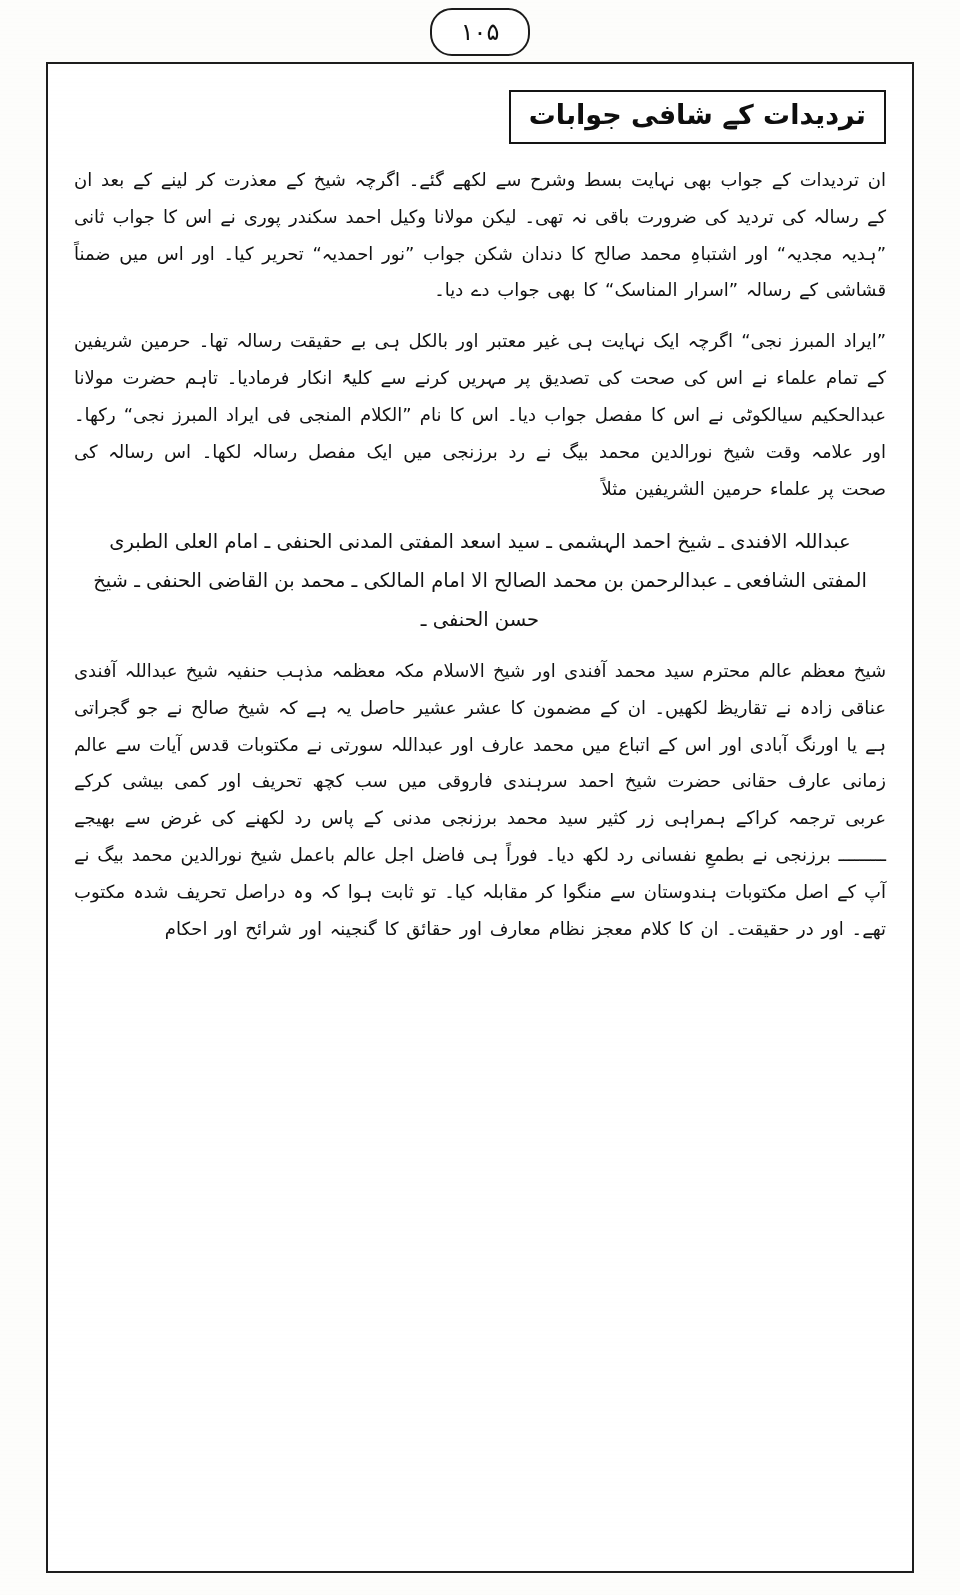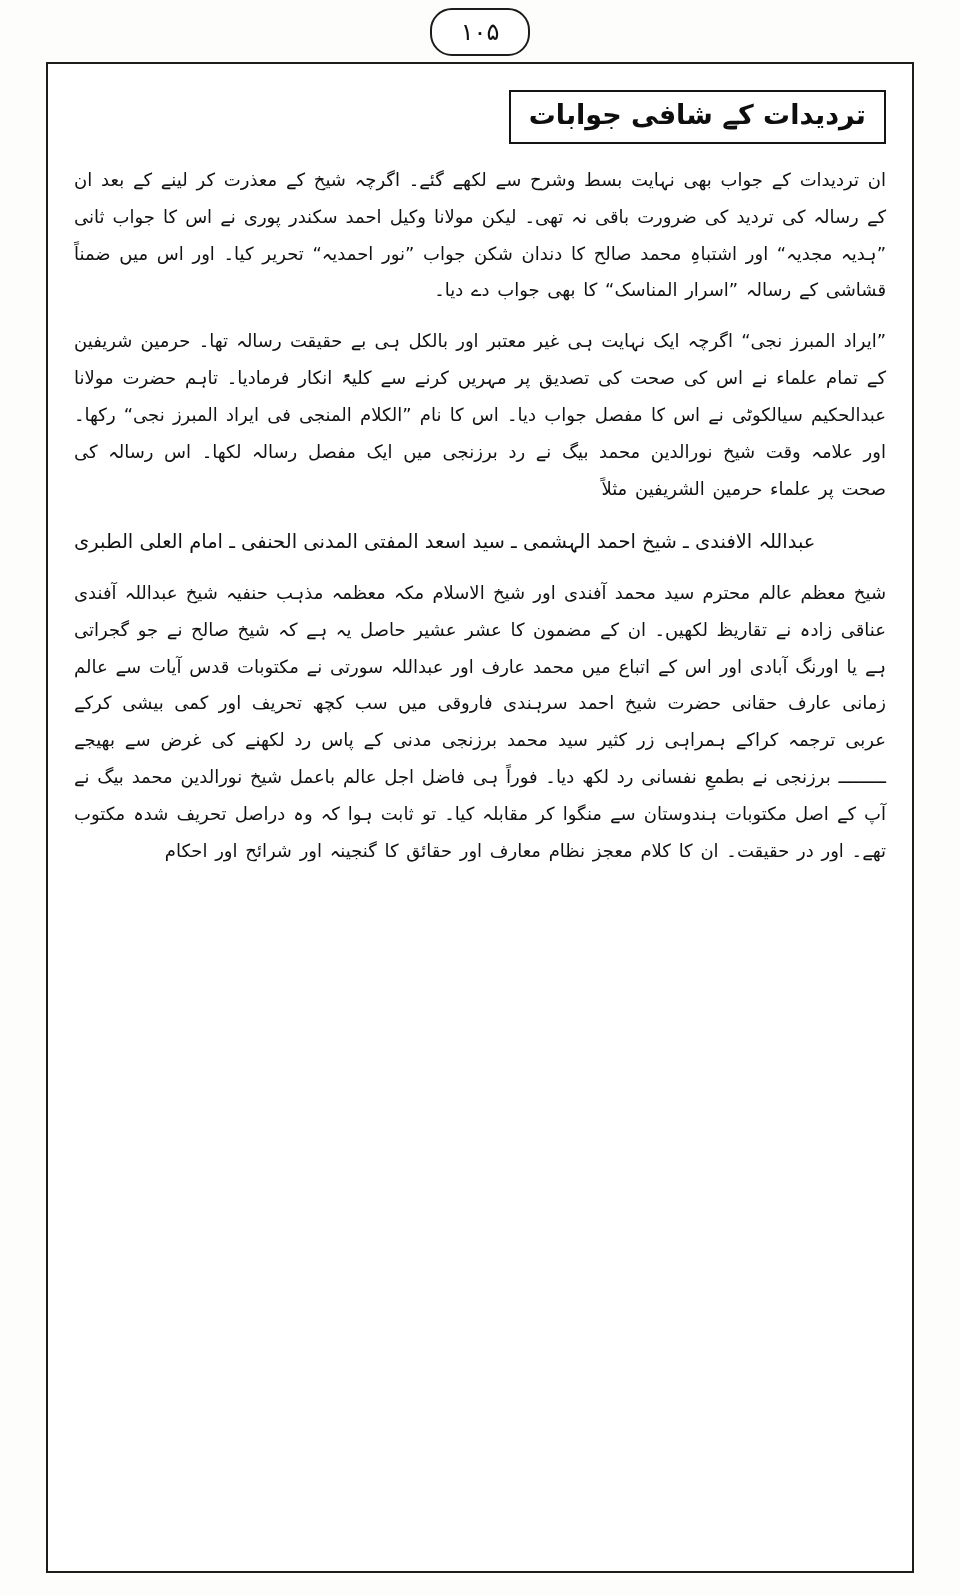--- a/index.html
+++ b/index.html
@@ -90,21 +90,21 @@
     font-size: 18px;
     line-height: 2.05;
     color: #121212;
     margin: 0 0 14px 0;
     word-spacing: 2px;
   }
 
   
   .names-block .nline {
     direction: rtl;
-    text-align: left;
+    text-align: center;
     font-family: "DejaVu Sans", sans-serif;
     font-size: 19.5px;
     line-height: 2.0;
     color: #121212;
     margin: 0;
   }
   .names-block .nline.last {
     text-align: left;
   }
 
@@ -134,20 +134,21 @@
         <div class="heading-text">تردیدات کے شافی جوابات</div>
       </div>
     </div>
 
     <p class="para">ان تردیدات کے جواب بھی نہایت بسط وشرح سے لکھے گئے۔ اگرچہ شیخ کے معذرت کر لینے کے بعد ان کے رسالہ کی تردید کی ضرورت باقی نہ تھی۔ لیکن مولانا وکیل احمد سکندر پوری نے اس کا جواب ثانی ”ہدیہ مجدیہ“ اور اشتباہِ محمد صالح کا دندان شکن جواب ”نور احمدیہ“ تحریر کیا۔ اور اس میں ضمناً قشاشی کے رسالہ ”اسرار المناسک“ کا بھی جواب دے دیا۔</p>
 
     <p class="para">”ایراد المبرز نجی“ اگرچہ ایک نہایت ہی غیر معتبر اور بالکل ہی بے حقیقت رسالہ تھا۔ حرمین شریفین کے تمام علماء نے اس کی صحت کی تصدیق پر مہریں کرنے سے کلیۃً انکار فرمادیا۔ تاہم حضرت مولانا عبدالحکیم سیالکوٹی نے اس کا مفصل جواب دیا۔ اس کا نام ”الکلام المنجی فی ایراد المبرز نجی“ رکھا۔ اور علامہ وقت شیخ نورالدین محمد بیگ نے رد برزنجی میں ایک مفصل رسالہ لکھا۔ اس رسالہ کی صحت پر علماء حرمین الشریفین مثلاً</p>
 
     <div class="names-block">
       <p class="nline">عبداللہ الافندی ـ شیخ احمد الہشمی ـ سید اسعد المفتی المدنی الحنفی ـ امام العلی الطبری</p>
+      <p class="nline">المفتی الشافعی ـ عبدالرحمن بن محمد الصالح الا امام المالکی ـ محمد بن القاضی الحنفی ـ شیخ حسن الحنفی ـ</p>
     </div>
 
     <p class="para" style="margin-top:14px;">شیخ معظم عالم محترم سید محمد آفندی اور شیخ الاسلام مکہ معظمہ مذہب حنفیہ شیخ عبداللہ آفندی عناقی زادہ نے تقاریظ لکھیں۔ ان کے مضمون کا عشر عشیر حاصل یہ ہے کہ شیخ صالح نے جو گجراتی ہے یا اورنگ آبادی اور اس کے اتباع میں محمد عارف اور عبداللہ سورتی نے مکتوبات قدس آیات سے عالم زمانی عارف حقانی حضرت شیخ احمد سرہندی فاروقی میں سب کچھ تحریف اور کمی بیشی کرکے عربی ترجمہ کراکے ہمراہی زر کثیر سید محمد برزنجی مدنی کے پاس رد لکھنے کی غرض سے بھیجے ـــــــــ برزنجی نے بطمعِ نفسانی رد لکھ دیا۔ فوراً ہی فاضل اجل عالم باعمل شیخ نورالدین محمد بیگ نے آپ کے اصل مکتوبات ہندوستان سے منگوا کر مقابلہ کیا۔ تو ثابت ہوا کہ وہ دراصل تحریف شدہ مکتوب تھے۔ اور در حقیقت۔ ان کا کلام معجز نظام معارف اور حقائق کا گنجینہ اور شرائح اور احکام</p>
 
   </div>
 
   <div class="grain"></div>
 </div>
 
 </body></html>

